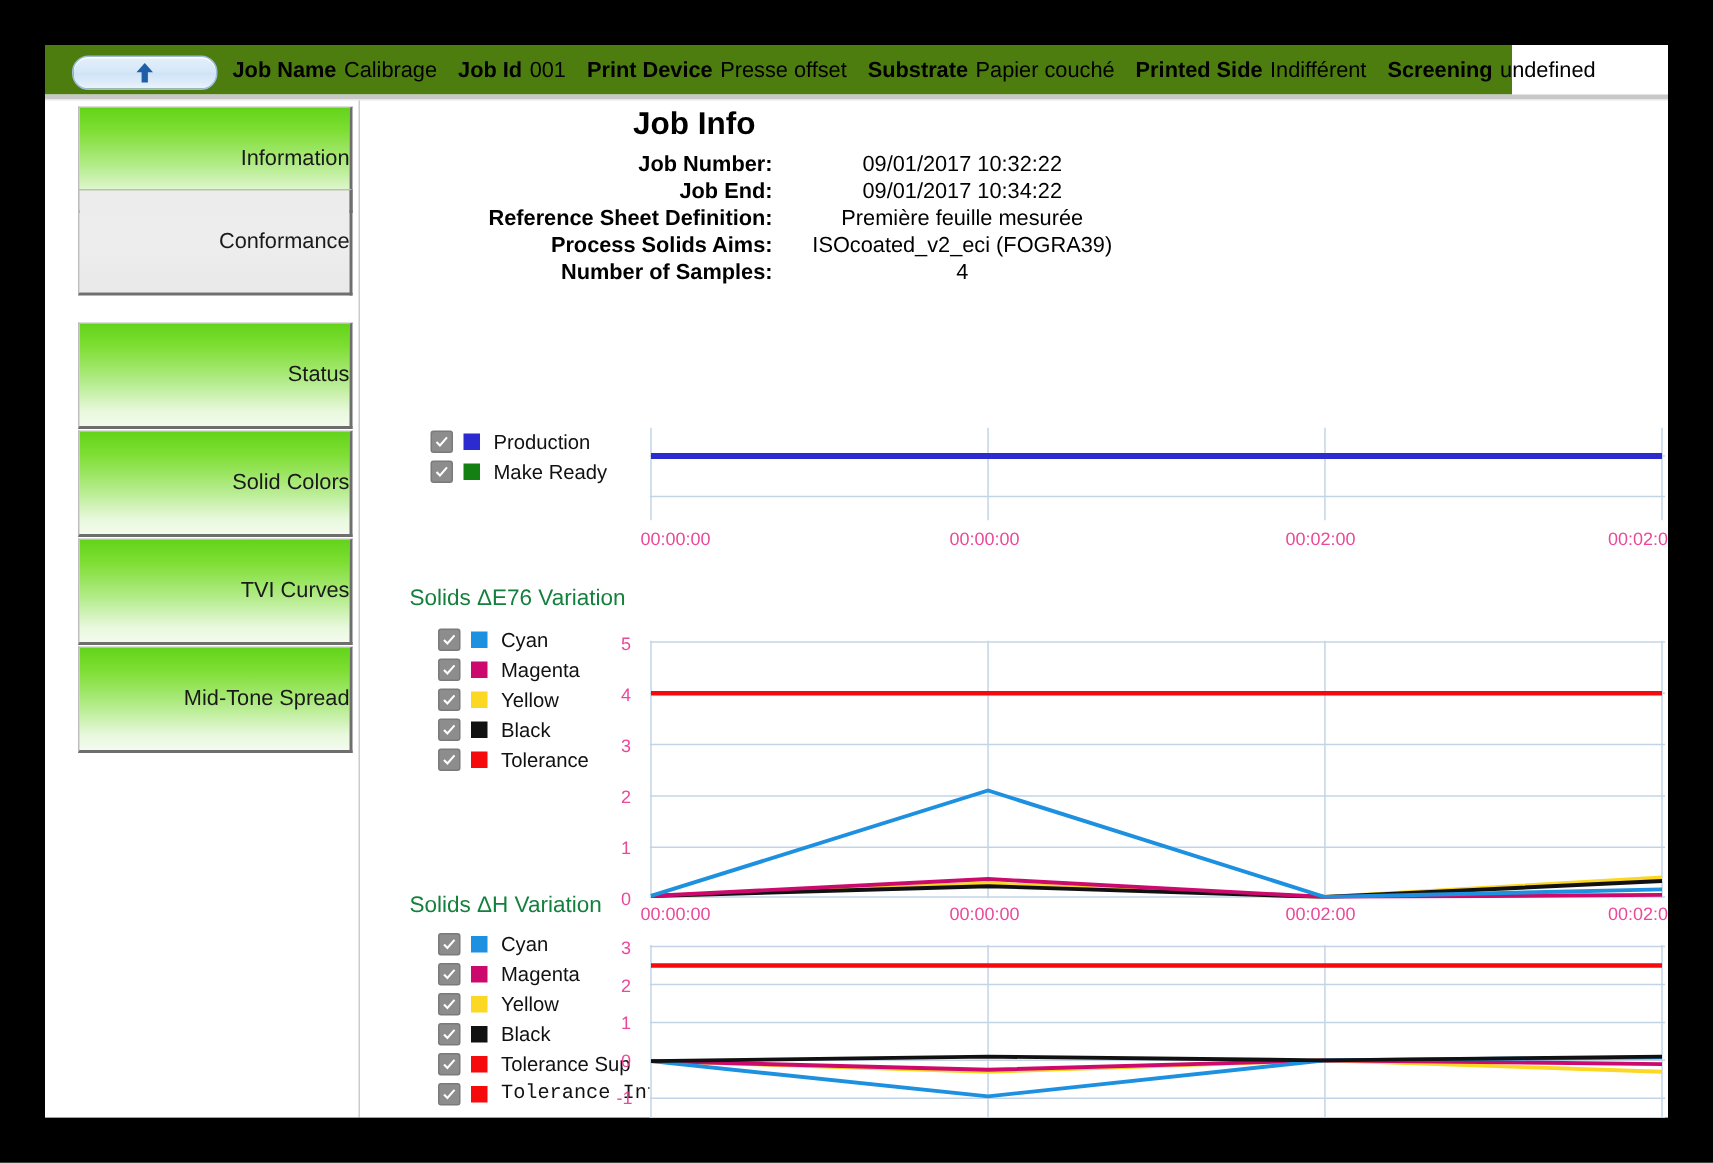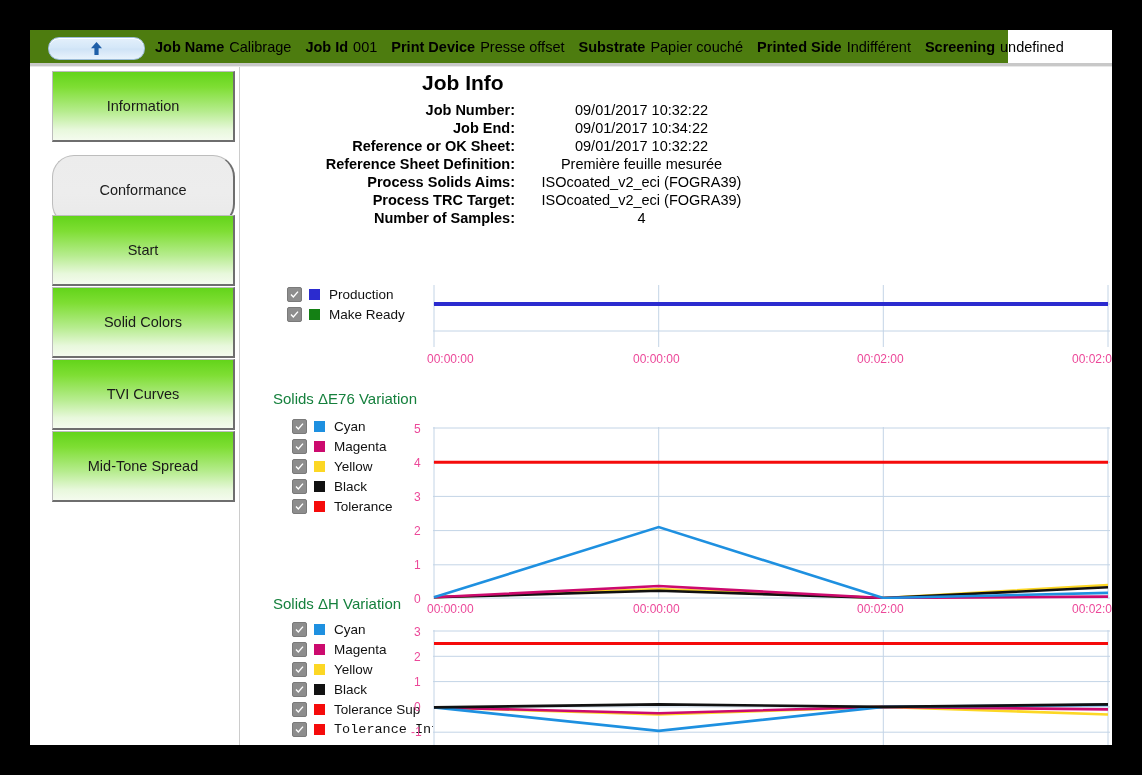--- a/index.html
+++ b/index.html
@@ -62,21 +62,21 @@
     position: absolute; left: 209px; top: 37px;
     width: 1px; height: 678px;
     background: #cccccc;
   }
   .side-button {
     position: absolute; left: 22px;
     width: 180px; height: 68px;
     border: 1px solid #bdbdbd;
     border-right: 2px solid #6e6e6e;
     border-bottom: 2px solid #6e6e6e;
-    display: flex; align-items: center; justify-content: center;
+    display: flex; align-items: center; justify-content: flex-end;
     font-size: 14.5px; color: #1a1a1a;
     background: linear-gradient(to bottom, #63d41a 0%, #7ede33 22%, #b6ec8e 58%, #e8f8dc 85%, #f4fbee 100%);
   }
   .side-button.inactive {
     background: linear-gradient(to bottom, #ececec 0%, #ededed 55%, #e9e9e9 100%);
   }
 
   
   #main {
     position: absolute; left: 210px; top: 37px;
@@ -162,25 +162,25 @@
         <span class="meta-value">undefined</span>
       </span>
     </div>
   </div>
   <div id="header-rule"></div>
 
   <div id="sidebar">
     <div class="side-button" style="top:4px;">
         <span>Information</span>
       </div>
-    <div class="side-button inactive" style="top:88px;border-radius:22px;">
+    <div class="side-button inactive" style="top:59px;">
         <span>Conformance</span>
       </div>
     <div class="side-button" style="top:148px;">
-        <span>Start</span>
+        <span>Status</span>
       </div>
     <div class="side-button" style="top:220px;">
         <span>Solid Colors</span>
       </div>
     <div class="side-button" style="top:292px;">
         <span>TVI Curves</span>
       </div>
     <div class="side-button" style="top:364px;">
         <span>Mid-Tone Spread</span>
       </div>
@@ -195,33 +195,25 @@
       <tbody>
           <tr>
         <td class="k">Job Number:</td>
         <td class="v">09/01/2017 10:32:22</td>
       </tr>
       <tr>
         <td class="k">Job End:</td>
         <td class="v">09/01/2017 10:34:22</td>
       </tr>
       <tr>
-        <td class="k">Reference or OK Sheet:</td>
-        <td class="v">09/01/2017 10:32:22</td>
-      </tr>
-      <tr>
         <td class="k">Reference Sheet Definition:</td>
         <td class="v">Première feuille mesurée</td>
       </tr>
       <tr>
         <td class="k">Process Solids Aims:</td>
-        <td class="v">ISOcoated_v2_eci (FOGRA39)</td>
-      </tr>
-      <tr>
-        <td class="k">Process TRC Target:</td>
         <td class="v">ISOcoated_v2_eci (FOGRA39)</td>
       </tr>
       <tr>
         <td class="k">Number of Samples:</td>
         <td class="v">4</td>
       </tr>
     </tbody>
       </table>
 
     <div class="chart-block" style="left:0; top:190px; width:872px; height:110px;">

